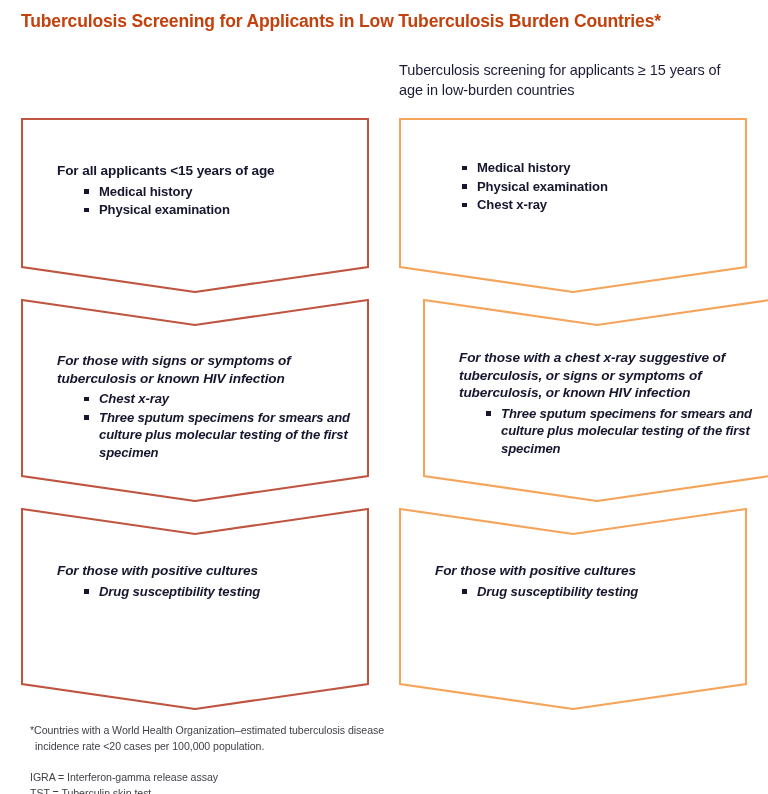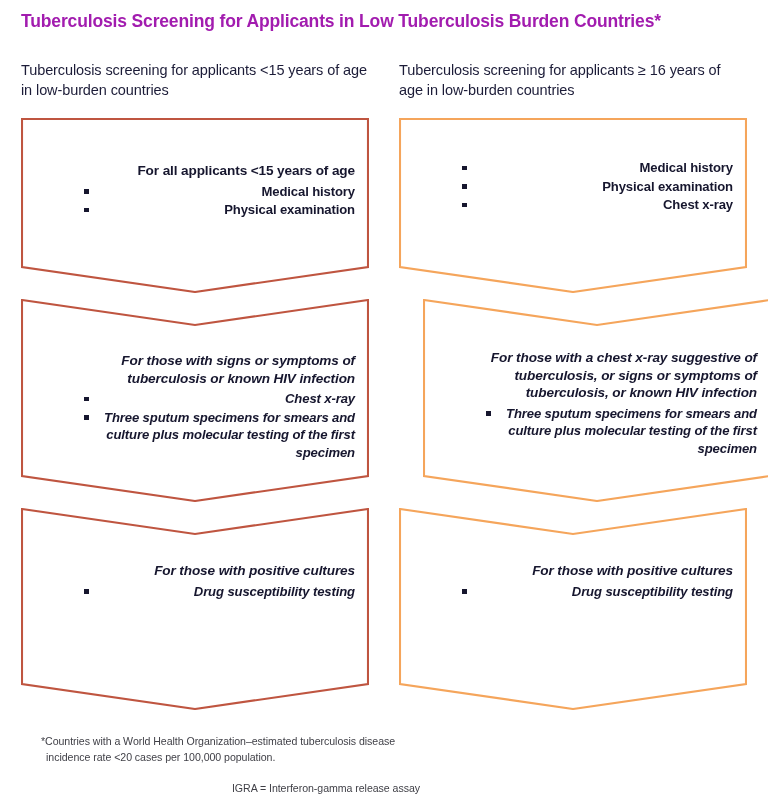--- a/index.html
+++ b/index.html
@@ -24,21 +24,21 @@
   }
 
   
   .title {
     position: absolute;
     left: 21px;
     top: 10px;
     width: 726px;
     font-size: 17.5px;
     font-weight: bold;
-    color: #a21caf;
+    color: #c2410c;
     letter-spacing: -0.15px;
     line-height: 22px;
   }
 
   
   .column {
     position: absolute;
     top: 60px;
     width: 348px;
   }
@@ -83,21 +83,20 @@
     stroke-width: 2.1;
     stroke-linejoin: miter;
   }
   .stack-left .chevron .shape polygon  { stroke: #bf5540; }
   .stack-right .chevron .shape polygon { stroke: #f5a55b; }
 
   .chev-content {
     position: relative;
     z-index: 2;
     padding: 0 14px 0 36px;
-    text-align: right;
   }
 
   .chev-heading {
     font-size: 13.6px;
     font-weight: bold;
     color: #16162e;
     line-height: 17.5px;
     letter-spacing: -0.12px;
     margin: 0;
   }
@@ -134,41 +133,38 @@
     top: 718px;
     width: 400px;
     color: #3f3f46;
     font-size: 10.6px;
     line-height: 15.5px;
     letter-spacing: -0.05px;
   }
   .footnotes .fn-main {
     text-indent: -5px;
     padding-left: 10px;
-    margin: 16px;
+    margin: 5px;
   }
   .footnotes .fn-def {
     margin: 0;
     padding-left: 10px;
   }
-  .footnotes .fn-def.first-def { margin-top: 16px; text-align: right; }
+  .footnotes .fn-def.first-def { margin-top: 16px; }
 </style>
 </head>
 <body>
 
 <div id="page">
 
   <div class="title">Tuberculosis Screening for Applicants in Low Tuberculosis Burden Countries*</div>
 
-  <div class="column col-left">
-    <div class="col-heading">Tuberculosis screening for applicants &lt;15 years of age in low-burden countries</div>
-  </div>
 
   <div class="column col-right">
-    <div class="col-heading">Tuberculosis screening for applicants ≥ 16 years of age in low-burden countries</div>
+    <div class="col-heading">Tuberculosis screening for applicants ≥ 15 years of age in low-burden countries</div>
   </div>
 
   <div class="chevron-stack stack-left" id="stack-0">
       <div class="chevron" style="height: 175px;">
         <svg class="shape" viewBox="0 0 348 175" preserveAspectRatio="none">
           <polygon points="1,1 347,1 347,149 174,174 1,149" stroke="#bf5540"></polygon>
         </svg>
         <div class="chev-content" style="padding-top: 44px;">
           <div class="chev-heading">For all applicants &lt;15 years of age</div>
           <ul class="chev-list">

